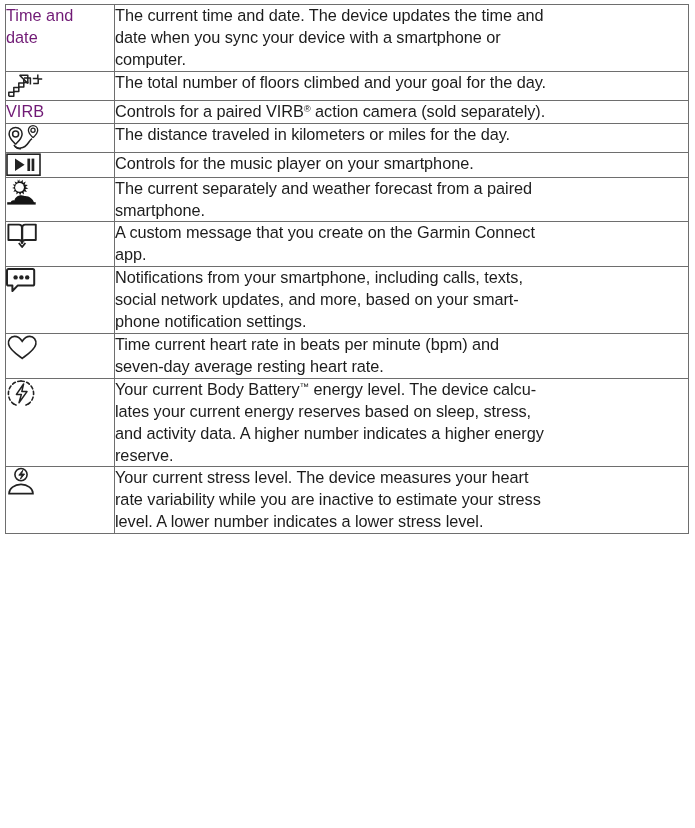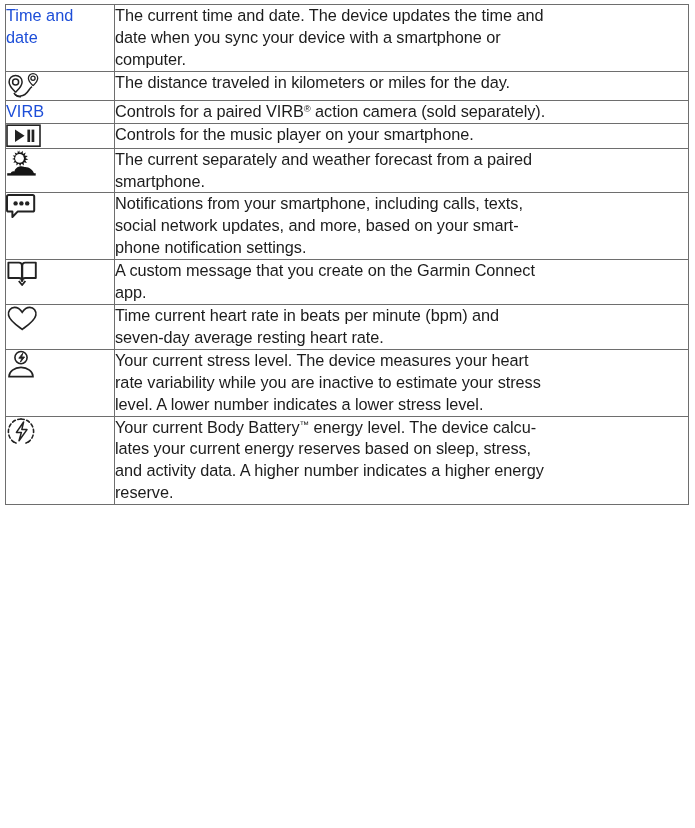--- a/index.html
+++ b/index.html
@@ -45,21 +45,21 @@
   .desc-text {
     font-size: 16.3px;
     line-height: 1.345;
     letter-spacing: -0.05px;
     color: #1c1c1c;
     white-space: pre-line;
   }
   .label-text {
     font-size: 16.3px;
     line-height: 1.345;
-    color: #1d4ed8;
+    color: #701a75;
     white-space: pre-line;
   }
   .icon-wrap {
     display: block;
     line-height: 0;
   }
   .icon-wrap svg {
     display: block;
   }
   sup.mark {
@@ -81,47 +81,65 @@
 date</span>
         </td>
         <td class="desc-cell">
           <span class="desc-text">The current time and date. The device updates the time and
 date when you sync your device with a smartphone or
 computer.</span>
         </td>
       </tr>
 
 
-
-
+      <tr>
+        <td class="icon-cell">
+          <span class="icon-wrap">
+            <svg width="38" height="28" viewBox="0 0 38 28" fill="none" stroke="#222" stroke-width="1.5" stroke-linejoin="round">
+              <path d="M2.8 24.2h5.0v-4.6h5.0v-4.6h5.0v-4.6h4.6"></path>
+              <path d="M2.8 24.2v-4.0l5.0 0v-4.6h5.0v-4.6h5.0v-4.2"></path>
+              <path d="M18.0 6.0h6.4v6.4"></path>
+              <path d="M13.6 3.2h8.2v8.2"></path>
+              <path d="M13.6 3.2l8.2 8.2"></path>
+              <path d="M26.8 6.6h5.0v-4.0"></path>
+              <path d="M27.2 11.6h5.0v-4.6h4.0"></path>
+            </svg>
+          </span>
+        </td>
+        <td class="desc-cell">
+          <span class="desc-text">The total number of floors climbed and your goal for the day.</span>
+        </td>
+      </tr>
+
+
+
+      <tr>
+        <td class="icon-cell">
+          <span class="label-text">VIRB</span>
+        </td>
+        <td class="desc-cell">
+          <span class="desc-text"><span>Controls for a paired VIRB</span><sup class="mark">®</sup><span> action camera (sold separately).</span></span>
+        </td>
+      </tr>
 
       <tr>
         <td class="icon-cell">
           <span class="icon-wrap">
             <svg width="40" height="28" viewBox="0 0 40 28" fill="none" stroke="#222" stroke-width="1.5">
               <path d="M9.6 3.4c3.6 0 6.5 2.9 6.5 6.5 0 4.0-4.6 8.4-6.0 9.8-0.3 0.3-0.7 0.3-1.0 0-1.4-1.4-6.0-5.8-6.0-9.8 0-3.6 2.9-6.5 6.5-6.5z"></path>
               <circle cx="9.6" cy="9.9" r="3.0"></circle>
               <path d="M27.0 1.6c2.6 0 4.7 2.1 4.7 4.7 0 2.9-3.3 6.1-4.3 7.1-0.2 0.2-0.5 0.2-0.7 0-1.0-1.0-4.3-4.2-4.3-7.1 0-2.6 2.1-4.7 4.6-4.7z" stroke-width="1.3"></path>
               <circle cx="27.0" cy="6.3" r="2.1" stroke-width="1.3"></circle>
               <path d="M8.0 20.8c1.2 2.4 3.6 3.6 6.6 3.3 3.8-0.4 6.2-2.9 8.0-5.6 1.0-1.5 2.0-3.0 3.4-3.9"></path>
               <path d="M9.4 22.8c1.4 1.6 3.4 2.2 5.6 1.9"></path>
             </svg>
           </span>
         </td>
         <td class="desc-cell">
           <span class="desc-text">The distance traveled in kilometers or miles for the day.</span>
-        </td>
-      </tr>
-
-      <tr>
-        <td class="icon-cell">
-          <span class="label-text">VIRB</span>
-        </td>
-        <td class="desc-cell">
-          <span class="desc-text"><span>Controls for a paired VIRB</span><sup class="mark">®</sup><span> action camera (sold separately).</span></span>
         </td>
       </tr>
 
       <tr>
         <td class="icon-cell">
           <span class="icon-wrap">
             <svg width="42" height="24" viewBox="0 0 42 24">
               <rect x="1" y="1.2" width="33" height="21" fill="none" stroke="#222" stroke-width="1.6"></rect>
               <path d="M9.0 5.6 L18.6 11.8 L9.0 18.0 Z" fill="#222"></path>
               <rect x="21.4" y="5.6" width="2.7" height="12.4" fill="#222"></rect>
@@ -151,79 +169,62 @@
         </td>
         <td class="desc-cell">
           <span class="desc-text">The current separately and weather forecast from a paired
 smartphone.</span>
         </td>
       </tr>
 
       <tr>
         <td class="icon-cell">
           <span class="icon-wrap">
+            <svg width="34" height="30" viewBox="0 0 34 30" fill="none" stroke="#222" stroke-width="1.9" stroke-linejoin="round">
+              <path d="M2.4 2.6h10.6c1.6 0 2.9 1.3 2.9 2.9v15.4c0-1.6-1.3-2.9-2.9-2.9h-10.6z"></path>
+              <path d="M29.8 2.6h-10.6c-1.6 0-2.9 1.3-2.9 2.9v15.4c0-1.6 1.3-2.9 2.9-2.9h10.6z"></path>
+              <path d="M12.8 21.0l3.3 4.0 3.3-4.0"></path>
+            </svg>
+          </span>
+        </td>
+        <td class="desc-cell">
+          <span class="desc-text">A custom message that you create on the Garmin Connect
+app.</span>
+        </td>
+      </tr>
+
+      <tr>
+        <td class="icon-cell">
+          <span class="icon-wrap">
             <svg width="34" height="30" viewBox="0 0 34 30">
               <path d="M2.6 2.0h24.0c0.9 0 1.6 0.7 1.6 1.6v13.4c0 0.9-0.7 1.6-1.6 1.6h-15.0l-5.2 5.4v-5.4h-3.8c-0.9 0-1.6-0.7-1.6-1.6v-13.4c0-0.9 0.7-1.6 1.6-1.6z" fill="none" stroke="#222" stroke-width="2.0" stroke-linejoin="round"></path>
               <circle cx="9.6" cy="10.4" r="2.2" fill="#222"></circle>
               <circle cx="15.4" cy="10.4" r="2.2" fill="#222"></circle>
               <circle cx="21.2" cy="10.4" r="2.2" fill="#222"></circle>
             </svg>
           </span>
         </td>
         <td class="desc-cell">
           <span class="desc-text">Notifications from your smartphone, including calls, texts,
 social network updates, and more, based on your smart-
 phone notification settings.</span>
         </td>
       </tr>
 
       <tr>
         <td class="icon-cell">
           <span class="icon-wrap">
-            <svg width="34" height="30" viewBox="0 0 34 30" fill="none" stroke="#222" stroke-width="1.9" stroke-linejoin="round">
-              <path d="M2.4 2.6h10.6c1.6 0 2.9 1.3 2.9 2.9v15.4c0-1.6-1.3-2.9-2.9-2.9h-10.6z"></path>
-              <path d="M29.8 2.6h-10.6c-1.6 0-2.9 1.3-2.9 2.9v15.4c0-1.6 1.3-2.9 2.9-2.9h10.6z"></path>
-              <path d="M12.8 21.0l3.3 4.0 3.3-4.0"></path>
-            </svg>
-          </span>
-        </td>
-        <td class="desc-cell">
-          <span class="desc-text">A custom message that you create on the Garmin Connect
-app.</span>
-        </td>
-      </tr>
-
-      <tr>
-        <td class="icon-cell">
-          <span class="icon-wrap">
             <svg width="34" height="28" viewBox="0 0 34 28" fill="none" stroke="#222" stroke-width="1.7">
               <path d="M16.2 24.4c-2.0-1.7-12.4-8.0-13.6-14.0-0.9-4.4 2.1-8.0 6.0-8.0 3.2 0 5.6 1.9 7.6 4.8 2.0-2.9 4.4-4.8 7.6-4.8 3.9 0 6.9 3.6 6.0 8.0-1.2 6.0-11.6 12.3-13.6 14.0z"></path>
             </svg>
           </span>
         </td>
         <td class="desc-cell">
           <span class="desc-text">Time current heart rate in beats per minute (bpm) and
 seven-day average resting heart rate.</span>
-        </td>
-      </tr>
-
-      <tr>
-        <td class="icon-cell">
-          <span class="icon-wrap">
-            <svg width="32" height="30" viewBox="0 0 32 30" fill="none" stroke="#222" stroke-width="1.6">
-              <circle cx="15.0" cy="7.6" r="6.1"></circle>
-              <path d="M16.8 3.2l-4.0 5.0h3.0l-1.4 4.0 4.2-5.2h-3.0z" fill="#222" stroke-width="0.9"></path>
-              <path d="M3.0 26.6c0-5.1 5.4-9.2 12.0-9.2s12.0 4.1 12.0 9.2z"></path>
-            </svg>
-          </span>
-        </td>
-        <td class="desc-cell">
-          <span class="desc-text">Your current stress level. The device measures your heart
-rate variability while you are inactive to estimate your stress
-level. A lower number indicates a lower stress level.</span>
         </td>
       </tr>
 
       <tr>
         <td class="icon-cell">
           <span class="icon-wrap">
             <svg width="32" height="30" viewBox="0 0 32 30" fill="none" stroke="#222" stroke-width="1.6">
               <path d="M15.0 2.0c7.0 0 12.6 5.6 12.6 12.6 0 4.2-2.0 7.9-5.1 10.2" stroke-dasharray="3.2 2.6" stroke-linecap="round"></path>
               <path d="M15.0 2.0c-7.0 0-12.6 5.6-12.6 12.6 0 4.2 2.0 7.9 5.1 10.2" stroke-dasharray="3.2 2.6" stroke-linecap="round"></path>
               <path d="M22.6 24.6c-0.9 0.7-1.9 1.2-3.0 1.6" stroke-dasharray="3.0 2.4" stroke-linecap="round"></path>
@@ -233,15 +234,32 @@
           </span>
         </td>
         <td class="desc-cell">
           <span class="desc-text"><span>Your current Body Battery</span><sup class="mark">™</sup><span> energy level. The device calcu-
 lates your current energy reserves based on sleep, stress,
 and activity data. A higher number indicates a higher energy
 reserve.</span></span>
         </td>
       </tr>
 
+      <tr>
+        <td class="icon-cell">
+          <span class="icon-wrap">
+            <svg width="32" height="30" viewBox="0 0 32 30" fill="none" stroke="#222" stroke-width="1.6">
+              <circle cx="15.0" cy="7.6" r="6.1"></circle>
+              <path d="M16.8 3.2l-4.0 5.0h3.0l-1.4 4.0 4.2-5.2h-3.0z" fill="#222" stroke-width="0.9"></path>
+              <path d="M3.0 26.6c0-5.1 5.4-9.2 12.0-9.2s12.0 4.1 12.0 9.2z"></path>
+            </svg>
+          </span>
+        </td>
+        <td class="desc-cell">
+          <span class="desc-text">Your current stress level. The device measures your heart
+rate variability while you are inactive to estimate your stress
+level. A lower number indicates a lower stress level.</span>
+        </td>
+      </tr>
+
     </tbody>
   </table>
 </div>
 
 </body></html>

